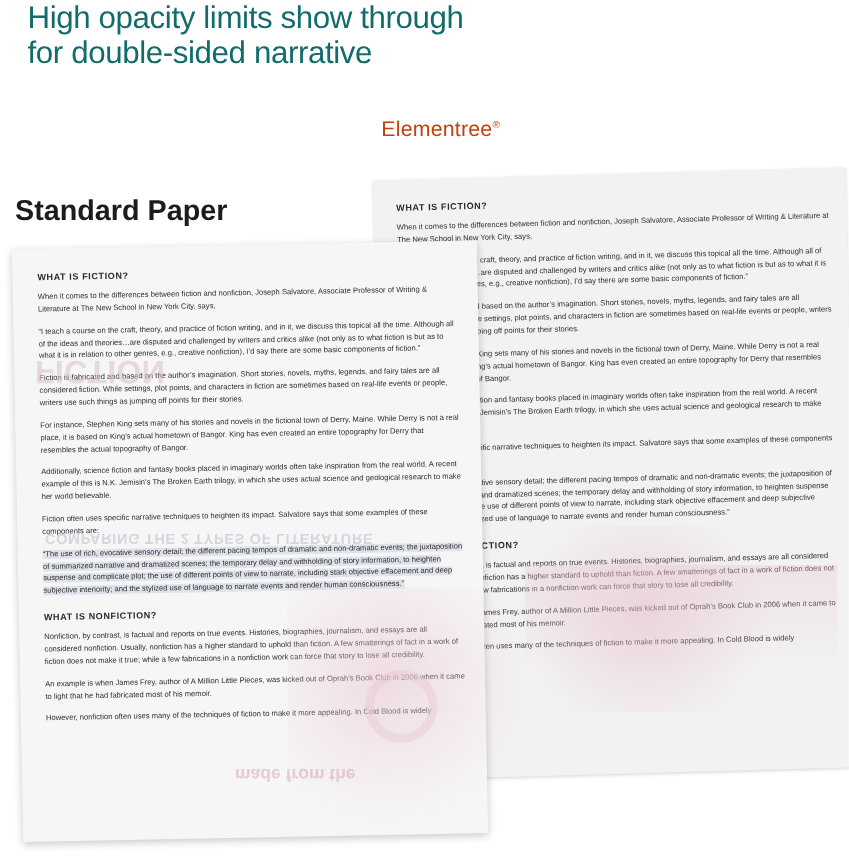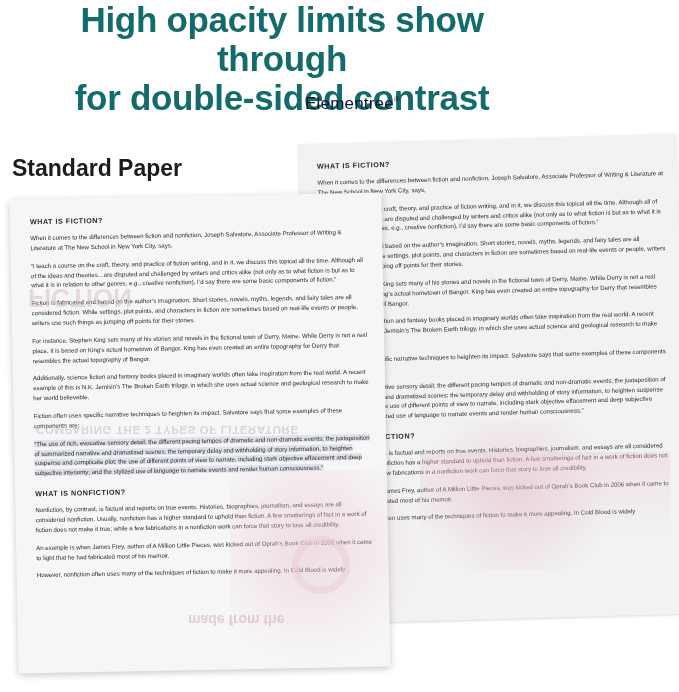--- a/index.html
+++ b/index.html
@@ -15,37 +15,36 @@
     font-family: "Liberation Sans", sans-serif;
     color: #231f20;
   }
 
   
   .headline {
     position: absolute;
     left: 22px;
     top: 0px;
     width: 520px;
-    font-size: 35px;
+    font-size: 25px;
     line-height: 1.12;
-    font-weight: bold;
+    font-weight: normal;
     color: #136b6b;
     letter-spacing: -0.3px;
-    text-align: center;
   }
   .headline .l2 { display: block; }
 
   
   .brand {
     position: absolute;
     left: 305px;
     top: 94px;
     font-size: 17px;
     font-weight: normal;
-    color: #0f172a;
+    color: #c2410c;
     letter-spacing: 0.2px;
   }
   .brand sup {
     font-size: 8px;
     vertical-align: super;
   }
 
   
   .std-caption {
     position: absolute;
@@ -189,21 +188,21 @@
     height: 86px;
     background: linear-gradient(180deg, rgba(232,196,210,0.35), rgba(232,196,210,0));
     pointer-events: none;
   }
 </style>
 </head>
 <body>
 
 <div class="headline">
   <span>High opacity limits show through</span>
-  <span class="l2">for double-sided contrast</span>
+  <span class="l2">for double-sided narrative</span>
 </div>
 
 <div class="brand">
   <span>Elementree</span><sup>®</sup>
 </div>
 
 <div class="std-caption">Standard Paper</div>
 
 <div class="sheet sheet-back">
   <div class="pad">

